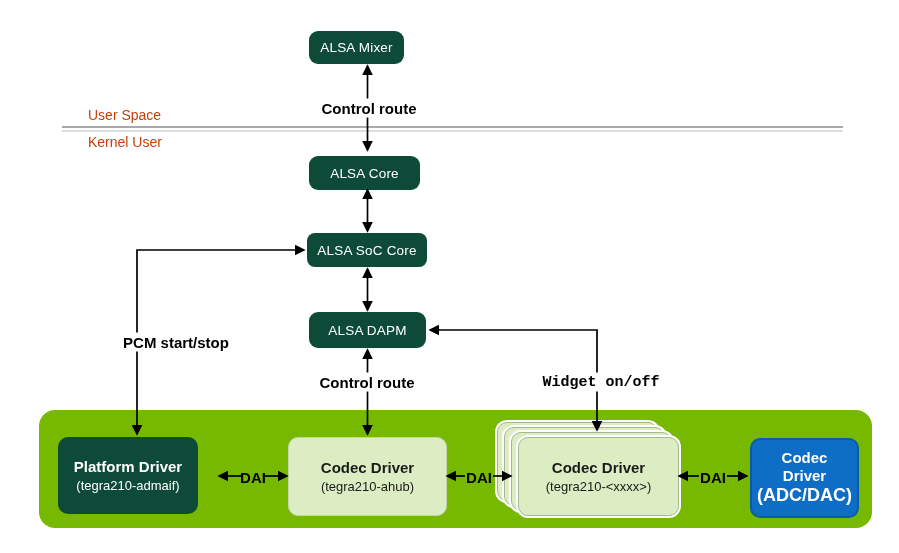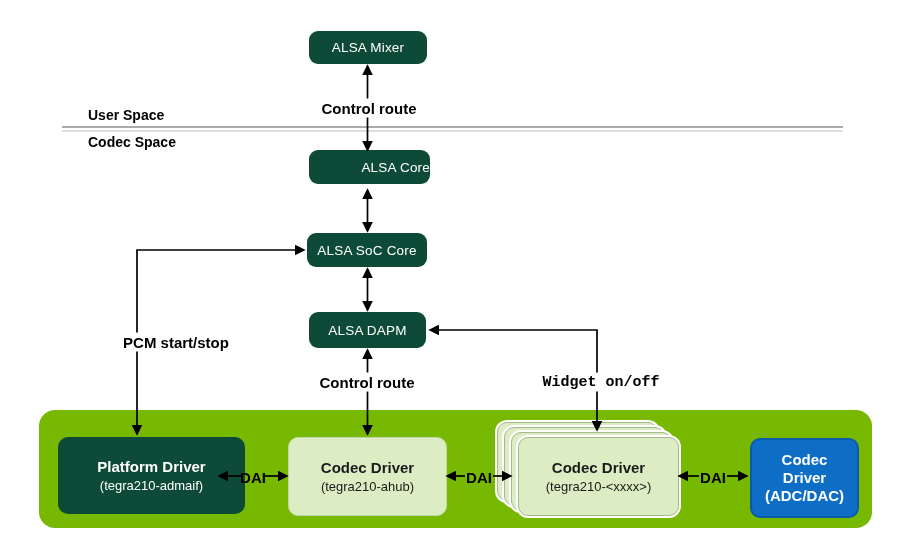--- a/index.html
+++ b/index.html
@@ -7,57 +7,57 @@
     position: relative;
     width: 899px; height: 553px;
     background: #ffffff;
     font-family: "Liberation Sans", sans-serif;
     overflow: hidden;
   }
   
   .divider { position: absolute; left: 62px; width: 781px; height: 0; }
   .divider.d1 { top: 126px; border-top: 2px solid #aaaaaa; }
   .divider.d2 { top: 130px; border-top: 2px solid #dedede; }
-  .plain-label { position: absolute; font-size: 14px; color: #000000; white-space: nowrap; font-weight: bold; }
+  .plain-label { position: absolute; font-size: 14px; color: #c2410c; white-space: nowrap; }
   .plain-label.user   { left: 88px; top: 107px; }
   .plain-label.kernel { left: 88px; top: 134px; }
 
   
   .band {
     position: absolute; left: 39px; top: 410px;
     width: 833px; height: 118px;
     background: #76b900; border-radius: 16px;
     z-index: 1;
   }
 
   
   .node {
     position: absolute;
     background: #0d4a38; color: #ffffff;
     border-radius: 9px;
     display: flex; align-items: center; justify-content: center;
     font-size: 13.5px; letter-spacing: .2px;
     z-index: 2; white-space: nowrap;
   }
-  .node.mixer { left: 309px; top: 31px;  width: 118px; height: 33px; }
-  .node.core  { left: 309px; top: 150px; width: 121px; height: 34px; justify-content: flex-end; }
-  .node.soc   { left: 307px; top: 233px; width: 120px; height: 34px; }
+  .node.mixer { left: 309px; top: 31px;  width: 95px; height: 33px; }
+  .node.core  { left: 309px; top: 156px; width: 111px; height: 34px; }
+  .node.soc   { left: 307px; top: 233px; width: 120px; height: 34px; border-radius: 8px; }
   .node.dapm  { left: 309px; top: 312px; width: 117px; height: 36px; }
 
   
   .drv {
     position: absolute; border-radius: 10px;
     display: flex; flex-direction: column; align-items: center; justify-content: center;
     text-align: center; z-index: 4;
   }
   .d-title { font-weight: 700; font-size: 15px; line-height: 1.2; }
   .d-sub   { font-size: 13px; margin-top: 2px; line-height: 1.2; }
 
   .drv.platform {
-    left: 58px; top: 437px; width: 187px; height: 77px;
+    left: 58px; top: 437px; width: 140px; height: 77px;
     background: #0d4a38; color: #ffffff;
   }
   .drv.ahub {
     left: 288px; top: 437px; width: 157px; height: 77px;
     background: #dcedc4; color: #1a1a1a;
     border: 1px solid #c2d6a8;
   }
   .stack-layer {
     position: absolute; width: 159px; height: 77px;
     background: #dcedc4; border: 1px solid #a4ba8c;
@@ -71,21 +71,21 @@
     background: #dcedc4; color: #1a1a1a;
     border: 1px solid #a4ba8c; box-shadow: 0 0 0 2px #ffffff;
     z-index: 5;
   }
   .drv.blue {
     left: 750px; top: 438px; width: 105px; height: 76px;
     background: #0e6dc4; color: #ffffff;
     border: 2px solid #0a5cab;
   }
   .drv.blue .d-title { width: 78px; font-size: 15px; }
-  .drv.blue .d-sub   { font-size: 15px; font-weight: 700; margin-top: 0; }
+  .drv.blue .d-sub   { font-size: 18px; font-weight: 700; margin-top: 0; }
 
   
   svg.wires { position: absolute; left: 0; top: 0; z-index: 6; pointer-events: none; }
   svg.wires path { fill: none; stroke: #000000; stroke-width: 1.7px; }
   svg.wires marker path { fill: #000000; stroke: none; }
 
   
   .flabel {
     position: absolute; transform: translate(-50%, -50%);
     font-size: 15px; font-weight: 600; color: #000000;
@@ -102,21 +102,21 @@
   .flabel.dai3 { left: 713px; top: 477px; }
 </style>
 </head>
 <body>
 
 <div class="stage">
 
   <div class="divider d1"></div>
   <div class="divider d2"></div>
   <div class="plain-label user">User Space</div>
-  <div class="plain-label kernel">Codec Space</div>
+  <div class="plain-label kernel">Kernel User</div>
 
   <div class="band"></div>
 
   <div class="node mixer">
     <span>ALSA Mixer</span>
   </div>
   <div class="node core">
     <span>ALSA Core</span>
   </div>
   <div class="node soc">

